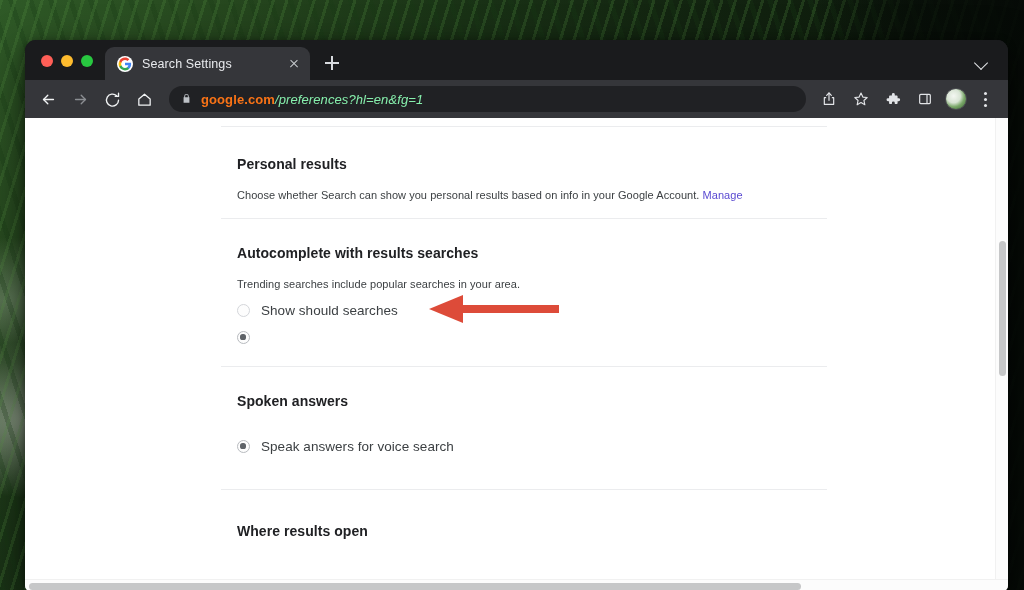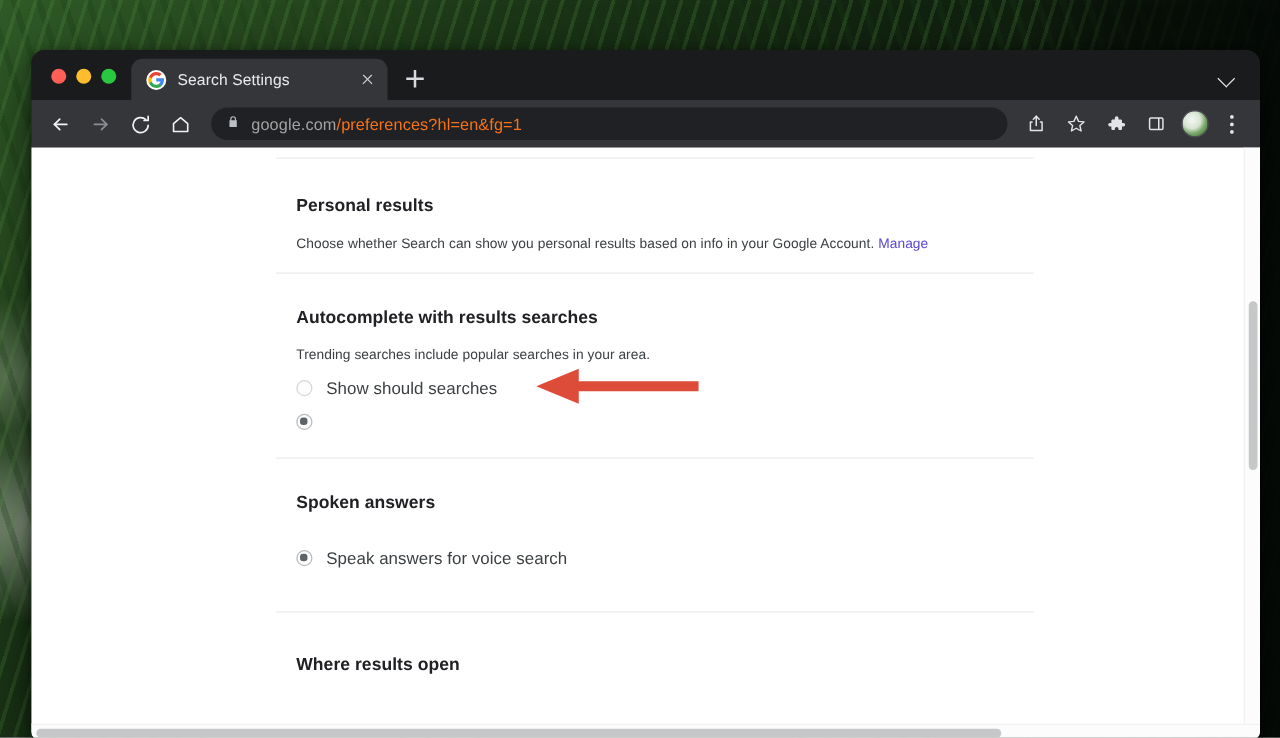--- a/index.html
+++ b/index.html
@@ -185,22 +185,22 @@
     margin: 0 6px 0 8px;
     overflow: hidden;
   }
   .url-text {
     font-size: 13px;
     white-space: nowrap;
     overflow: hidden;
     text-overflow: ellipsis;
     letter-spacing: .1px;
   }
-  .url-domain { color: #a3a3a3; font-weight: normal; text-align: right; }
-  .url-path   { color: #f97316; }
+  .url-domain { color: #f97316; font-weight: bold; text-align: right; }
+  .url-path   { color: #86efac; font-style: italic; }
 
   .avatar {
     width: 22px; height: 22px;
     border-radius: 50%;
     background: radial-gradient(circle at 38% 35%, #f4f7f2 0%, #d8e4d4 38%, #7ba86a 60%, #2d5c28 100%);
     border: 1.5px solid #4c4d51;
     flex: 0 0 auto;
     margin: 0 3px;
   }
   .kebab {

